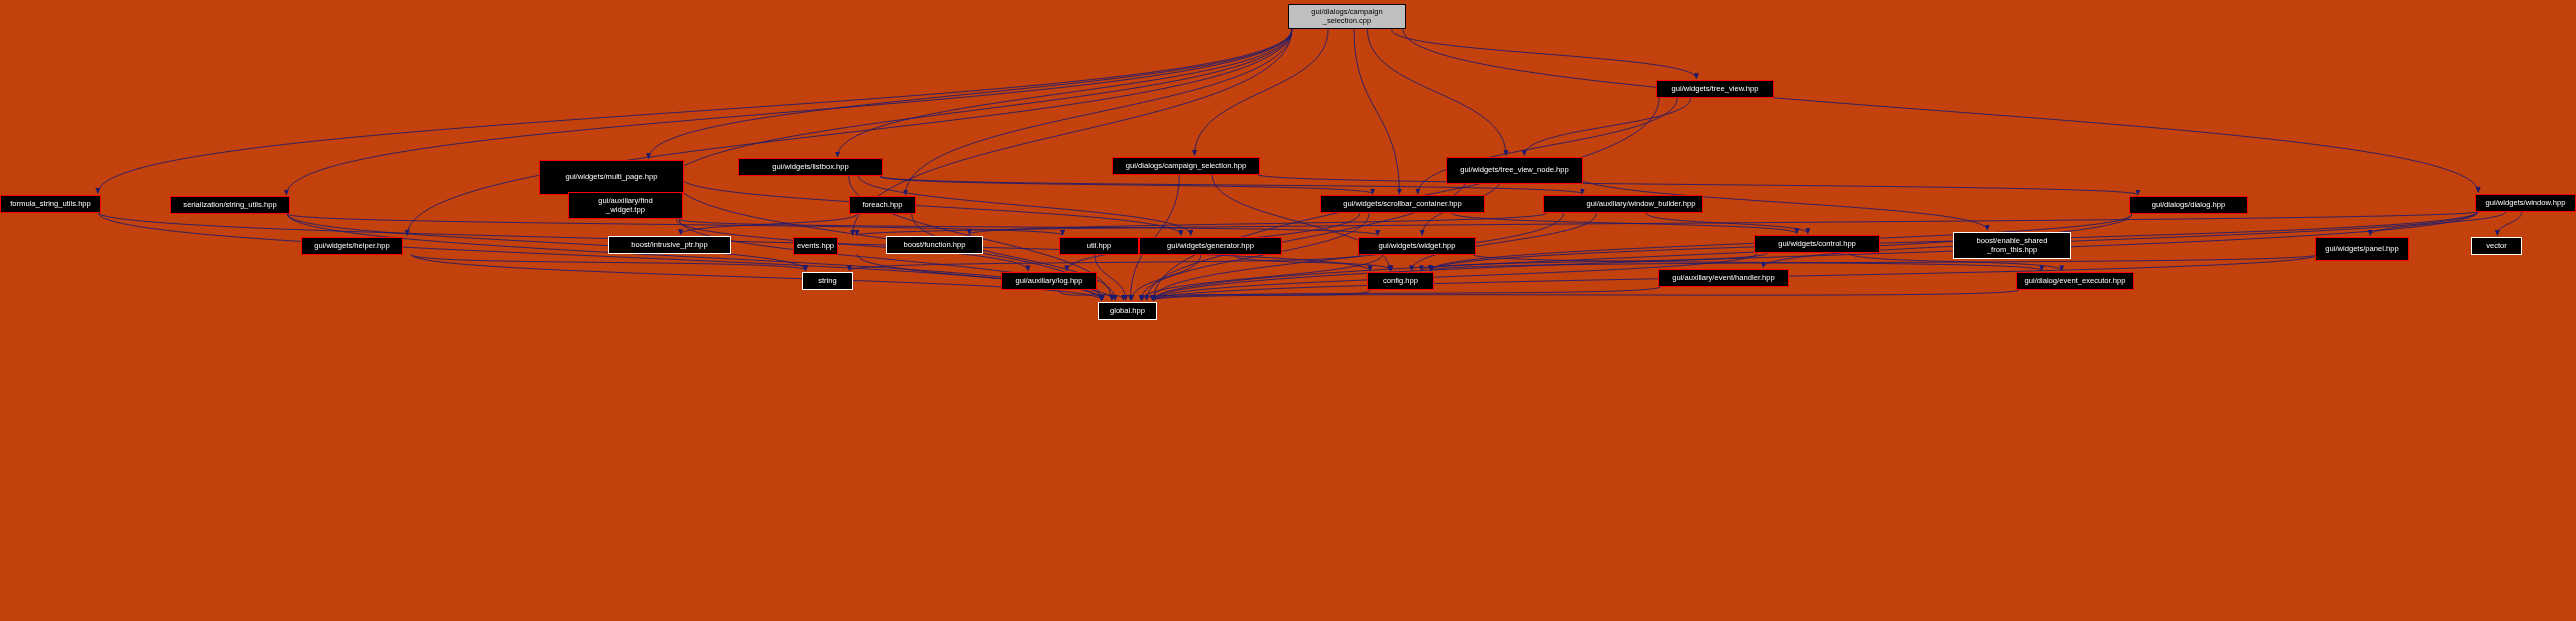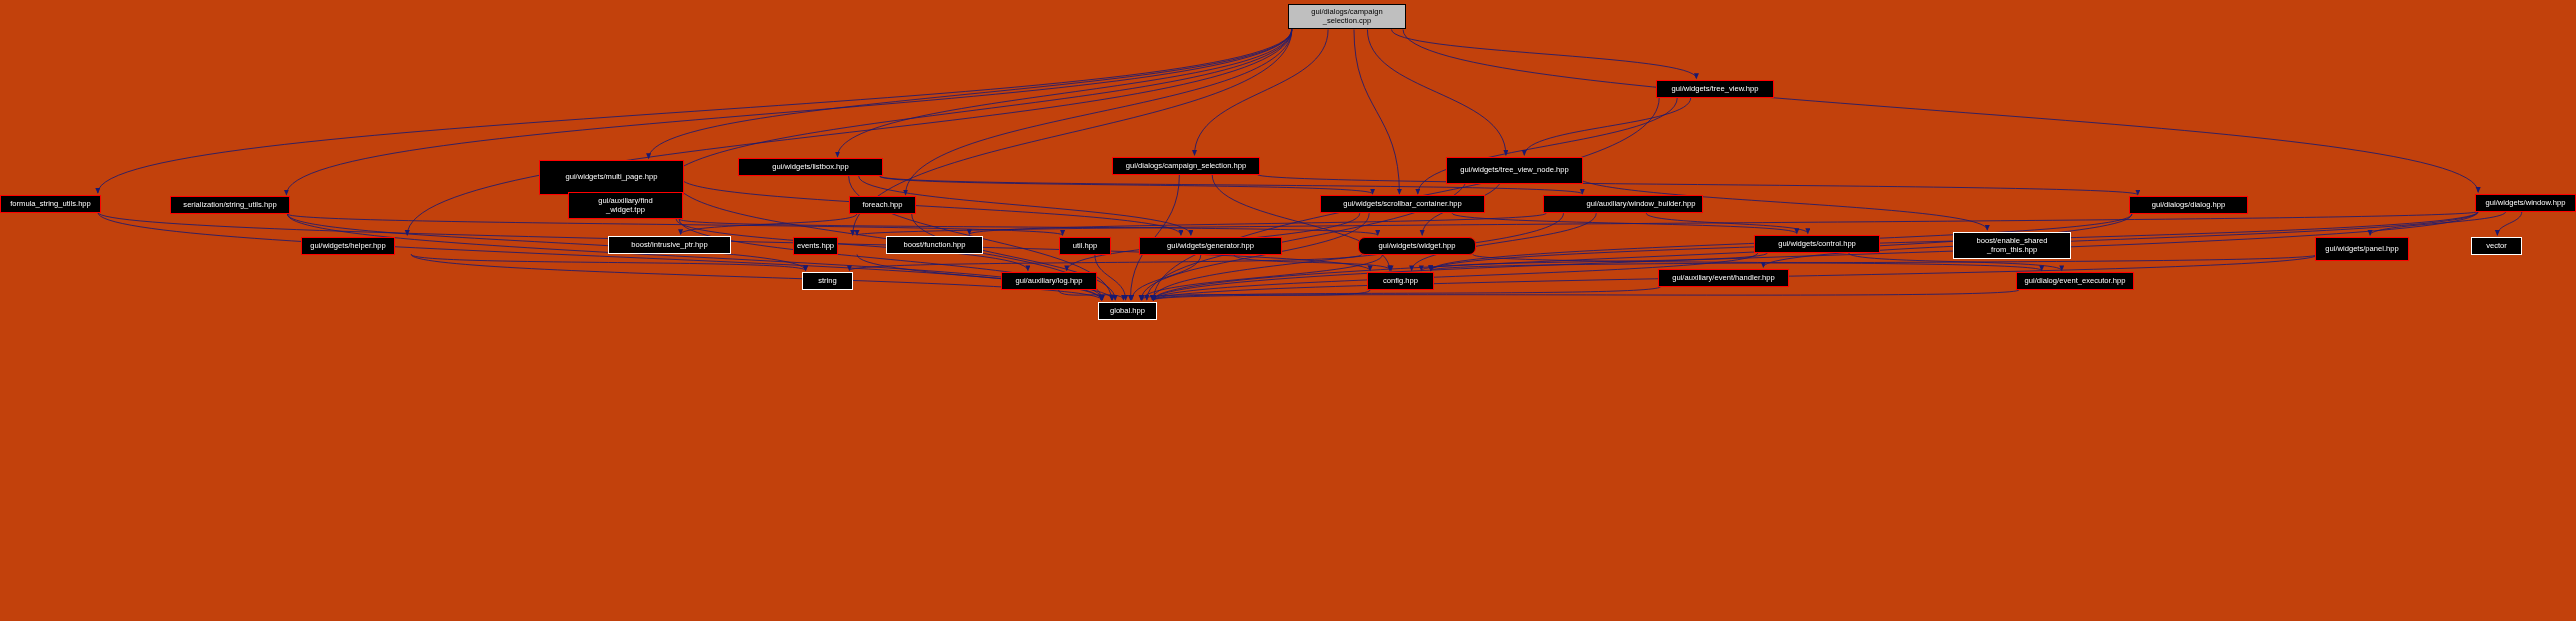--- a/index.html
+++ b/index.html
@@ -136,27 +136,27 @@
     <div class="node red" style="left: 1446px; top: 157px; width: 137px; height: 27px;">gui/widgets/tree_view_node.hpp</div>
     <div class="node red" style="left: 0px; top: 195px; width: 101px; height: 17.7px;">formula_string_utils.hpp</div>
     <div class="node red" style="left: 170px; top: 196px; width: 120px; height: 17.7px;">serialization/string_utils.hpp</div>
     <div class="node red" style="left: 568px; top: 192px; width: 115px; height: 27px;">gui/auxiliary/find
 _widget.tpp</div>
     <div class="node red" style="left: 849px; top: 196px; width: 67px; height: 17.7px;">foreach.hpp</div>
     <div class="node red" style="left: 1320px; top: 195px; width: 165px; height: 17.7px;">gui/widgets/scrollbar_container.hpp</div>
     <div class="node red" style="left: 1543px; top: 195px; width: 160px; height: 17.7px; padding-left: 36px;">gui/auxiliary/window_builder.hpp</div>
     <div class="node red" style="left: 2129px; top: 196px; width: 119px; height: 17.7px;">gui/dialogs/dialog.hpp</div>
     <div class="node red" style="left: 2475px; top: 194px; width: 101px; height: 17.7px;">gui/widgets/window.hpp</div>
-    <div class="node red" style="left: 301px; top: 237px; width: 94px; height: 17.7px;">gui/widgets/helper.hpp</div>
+    <div class="node red" style="left: 301px; top: 237px; width: 102px; height: 17.7px;">gui/widgets/helper.hpp</div>
     <div class="node white" style="left: 608px; top: 236px; width: 123px; height: 17.7px;">boost/intrusive_ptr.hpp</div>
     <div class="node red" style="left: 793px; top: 237px; width: 45px; height: 17.7px;">events.hpp</div>
     <div class="node white" style="left: 886px; top: 236px; width: 97px; height: 17.7px;">boost/function.hpp</div>
-    <div class="node red" style="left: 1059px; top: 237px; width: 52px; height: 17.7px;">util.hpp</div>
+    <div class="node red" style="left: 1059px; top: 237px; width: 80px; height: 17.7px;">util.hpp</div>
     <div class="node red" style="left: 1139px; top: 237px; width: 143px; height: 17.7px;">gui/widgets/generator.hpp</div>
-    <div class="node red" style="left: 1358px; top: 237px; width: 118px; height: 17.7px; border-radius: 7px;">gui/widgets/widget.hpp</div>
+    <div class="node red" style="left: 1358px; top: 237px; width: 118px; height: 17.7px;">gui/widgets/widget.hpp</div>
     <div class="node red" style="left: 1754px; top: 235px; width: 126px; height: 17.7px;">gui/widgets/control.hpp</div>
     <div class="node white" style="left: 1953px; top: 232px; width: 118px; height: 27px;">boost/enable_shared
 _from_this.hpp</div>
     <div class="node red" style="left: 2315px; top: 237px; width: 94px; height: 24px;">gui/widgets/panel.hpp</div>
     <div class="node white" style="left: 2471px; top: 237px; width: 51px; height: 17.7px;">vector</div>
     <div class="node white" style="left: 802px; top: 272px; width: 51px; height: 17.7px;">string</div>
     <div class="node red" style="left: 1001px; top: 272px; width: 96px; height: 17.7px;">gui/auxiliary/log.hpp</div>
     <div class="node red" style="left: 1367px; top: 272px; width: 67px; height: 17.7px;">config.hpp</div>
     <div class="node red" style="left: 1658px; top: 269px; width: 131px; height: 17.7px;">gui/auxiliary/event/handler.hpp</div>
     <div class="node red" style="left: 2016px; top: 272px; width: 118px; height: 17.7px;">gui/dialog/event_executor.hpp</div>

